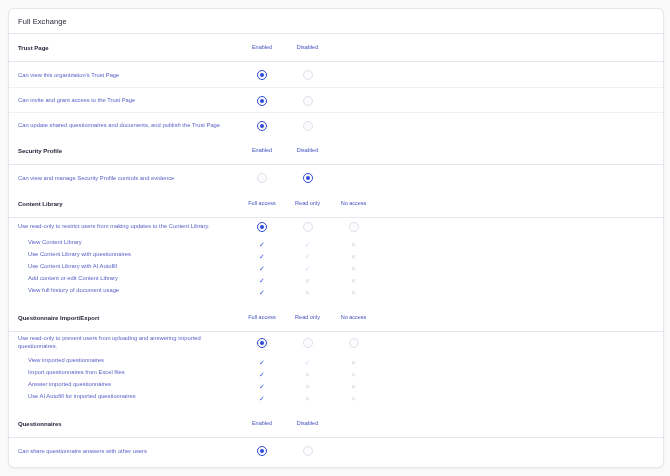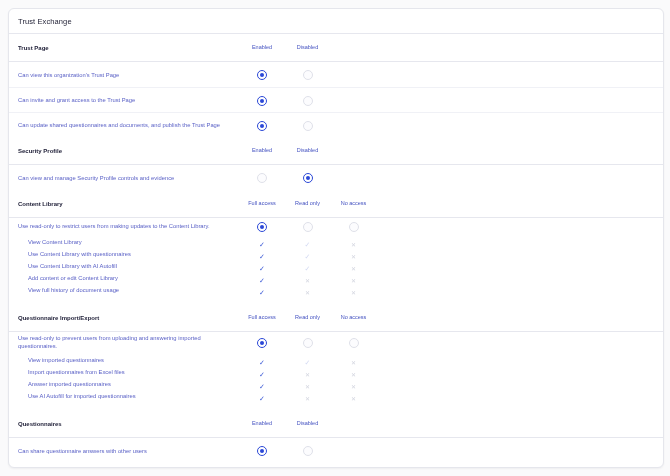--- a/index.html
+++ b/index.html
@@ -71,21 +71,21 @@
   .mark{font-size:7px;line-height:1;}
   .mark-check{color:var(--check);}
   .mark-check-muted{color:var(--muted-check);}
   .mark-cross{color:var(--muted-cross);font-size:6px;}
 </style>
 </head>
 <body>
 
 <div class="card">
   <div class="title-bar">
-    <div class="card-title">Trust Exchange</div>
+    <div class="card-title">Full Exchange</div>
   </div>
   <div>
       <div class="section">
         <div class="sec-header">
           <div class="sec-title">Trust Page</div>
           <div class="cell col-label" style="left: 230px;">Enabled</div>
           <div class="cell col-label" style="left: 275.5px;">Disabled</div>
         </div>
         <div class="row">
           <div class="row-label">Can view this organization's Trust Page</div>

